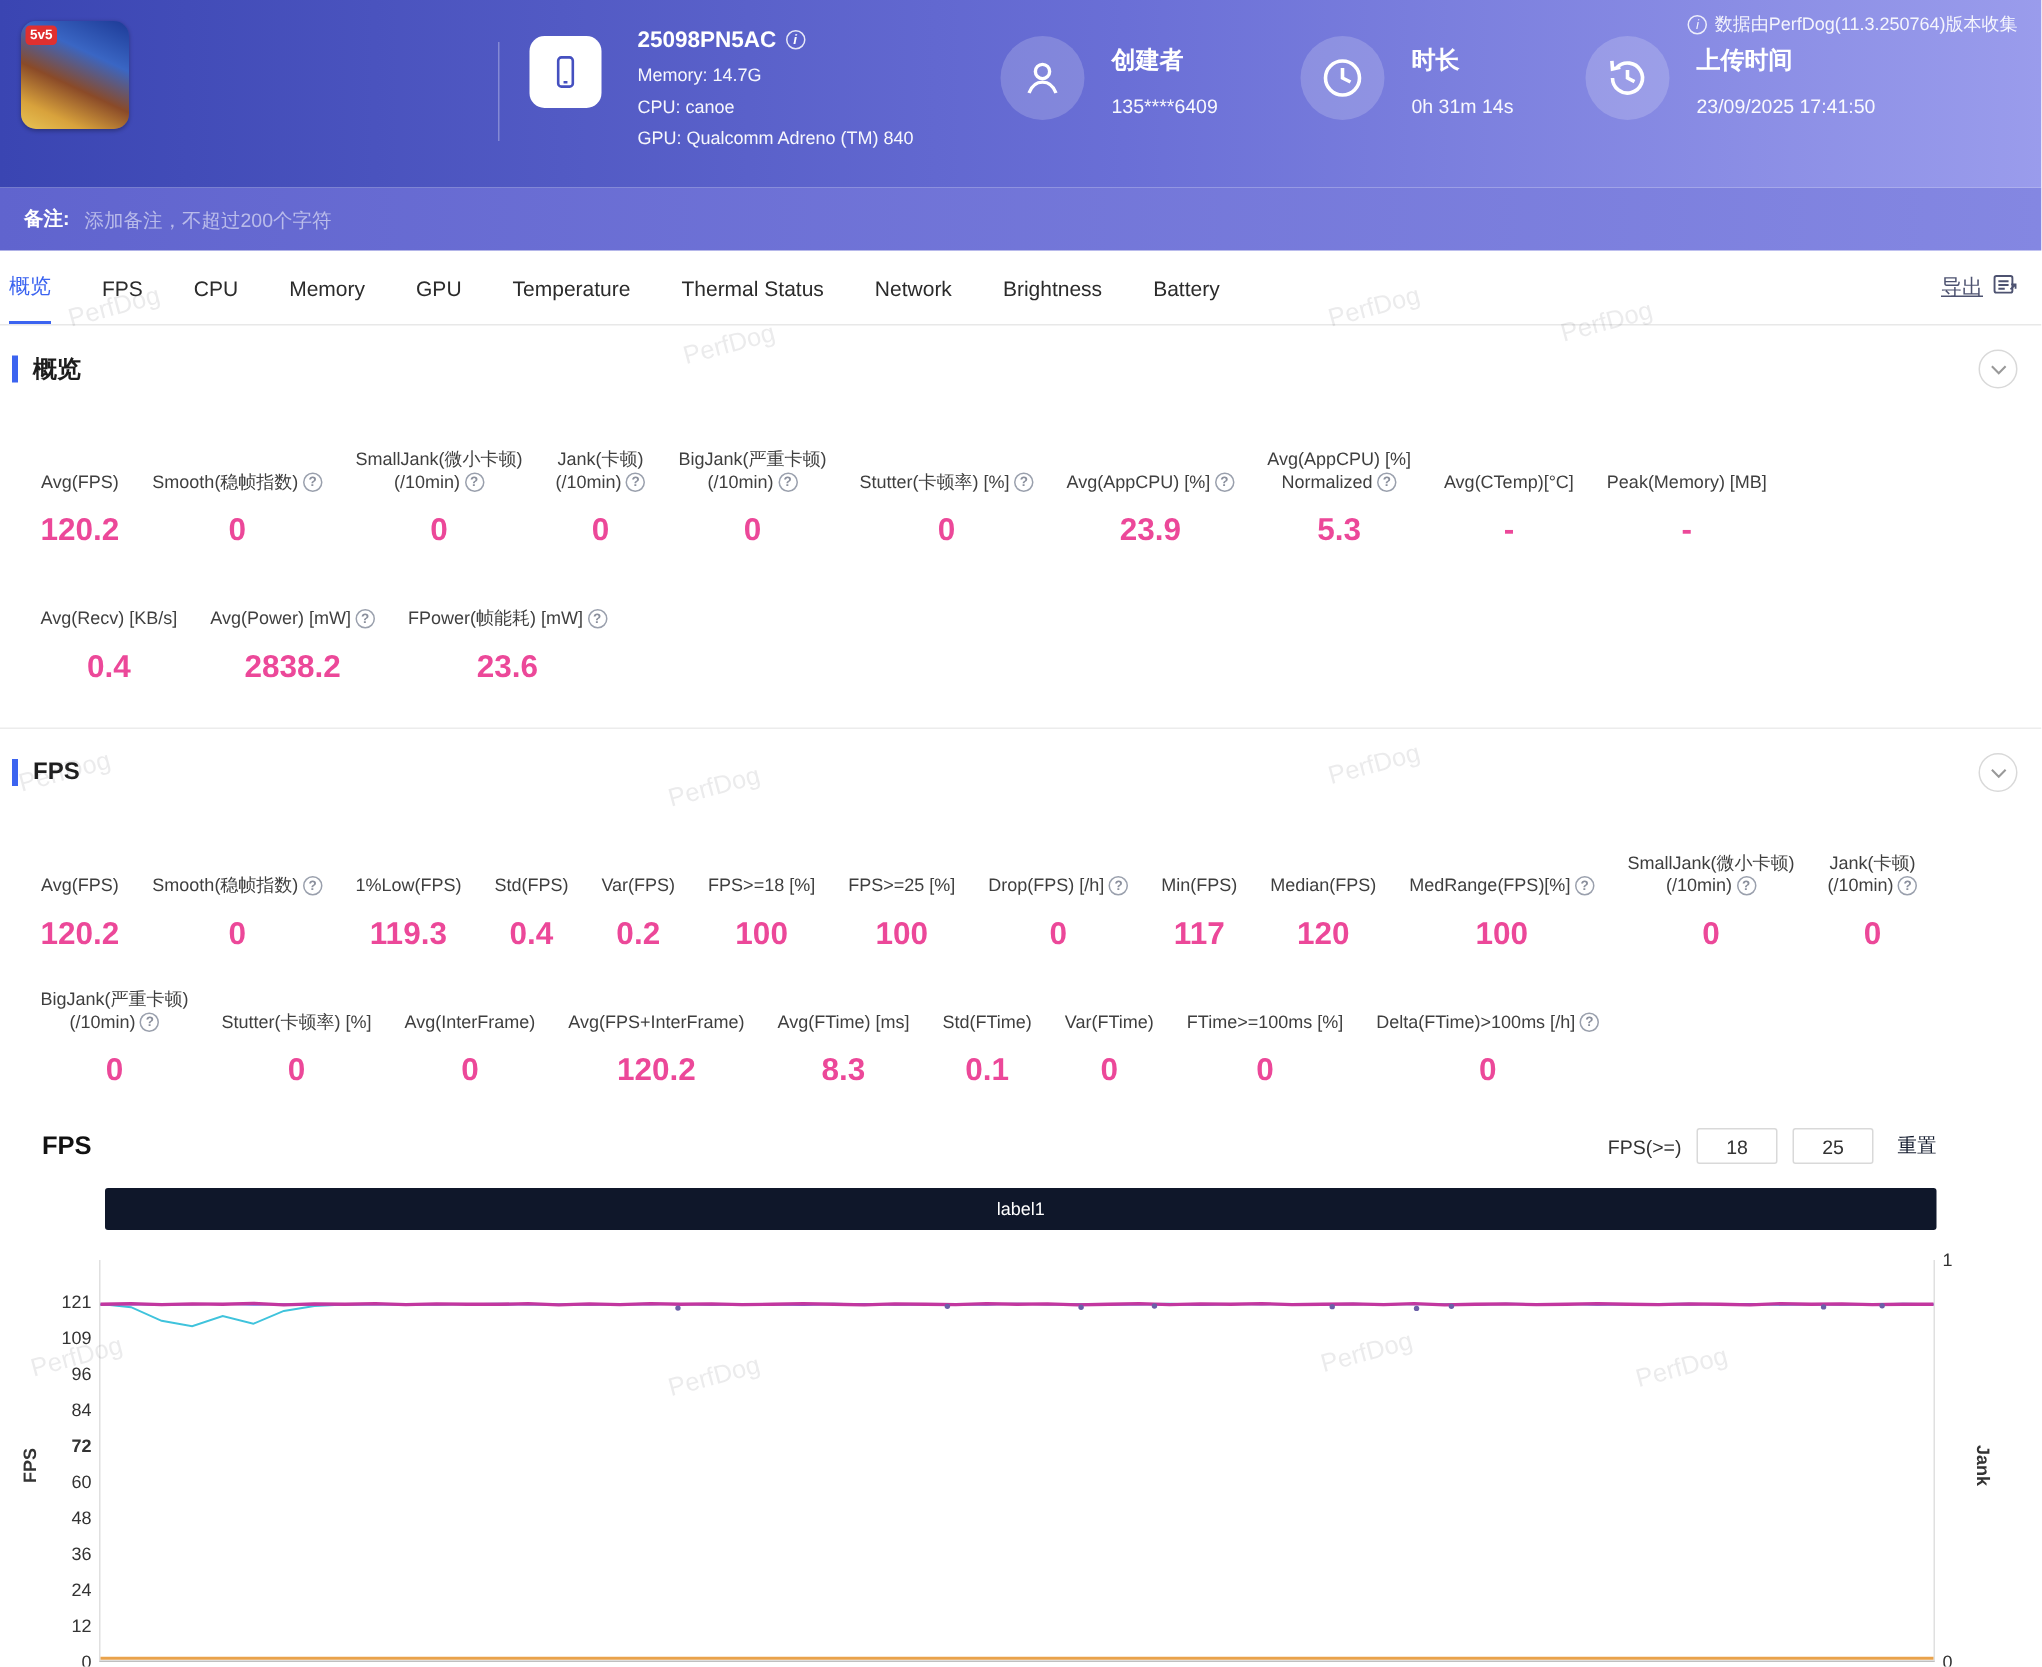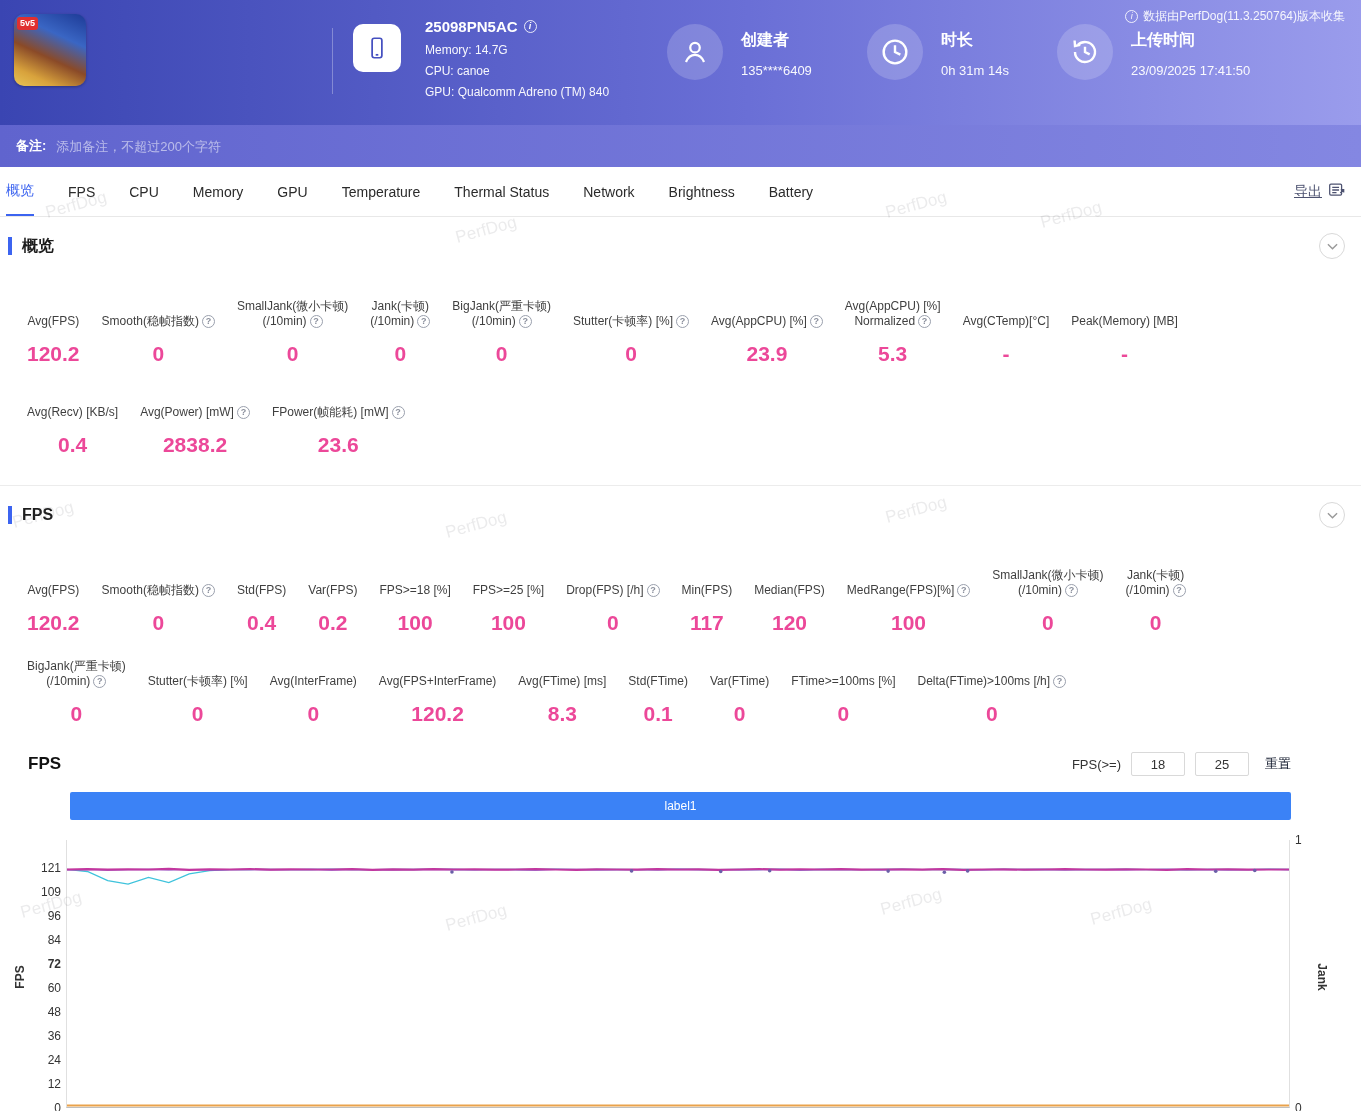--- a/index.html
+++ b/index.html
@@ -56,21 +56,21 @@
   .help{display:inline-flex;align-items:center;justify-content:center;width:13px;height:13px;border:1px solid #9aa0ad;border-radius:50%;color:#8a8f9c;font-size:9px;font-weight:bold;line-height:1;flex:none;}
   .m-value{font-size:21px;font-weight:bold;color:#ec4899;margin-top:13px;}
 
   
   .chart-header{display:flex;align-items:center;margin-top:26px;padding:0 70px 0 28px;position:relative;z-index:2;}
   .chart-title{font-size:17px;font-weight:bold;color:#111;}
   .chart-controls{margin-left:auto;display:flex;align-items:center;gap:10px;}
   .thresh-label{font-size:13px;color:#333;margin-left:48px;}
   .thresh-input{width:54px;height:24px;border:1px solid #d9d9d9;border-radius:2px;text-align:center;font-size:13px;color:#333;outline:none;}
   .reset-link{font-size:13px;color:#0f172a;cursor:pointer;margin-left:6px;text-decoration:none;}
-  .banner{margin:16px 70px 0;height:28px;background:#3b82f6;color:#fff;font-size:12px;display:flex;align-items:center;justify-content:center;border-radius:2px;}
+  .banner{margin:16px 70px 0;height:28px;background:#0f172a;color:#fff;font-size:12px;display:flex;align-items:center;justify-content:center;border-radius:2px;}
   .chart-area{position:relative;height:322px;margin-top:20px;z-index:2;}
   .plot{position:absolute;left:66px;top:0;width:1224px;height:268px;border-left:1px solid #e0e0e0;border-right:1px solid #e0e0e0;border-bottom:1px solid #bfbfbf;}
   .plot svg{position:absolute;left:0;top:0;width:100%;height:100%;overflow:visible;}
   #yticks span{position:absolute;left:-48px;width:42px;text-align:right;font-size:12px;color:#333;}
   #yticks-r span{position:absolute;right:-22px;width:16px;text-align:left;font-size:12px;color:#333;}
   .axis-label{position:absolute;font-size:12px;font-weight:bold;color:#333;top:130px;}
   .axis-label.left{left:8px;transform:rotate(-90deg);}
   .axis-label.right{right:26px;transform:rotate(90deg);}
 
   
@@ -348,20 +348,28 @@
           <div class="m-value">120.2</div>
         </div>
         <div class="metric">
           <div class="m-label">
             <div class="m-line">
               <span>Smooth(稳帧指数)</span>
               <span class="help">?</span>
             </div>
           </div>
           <div class="m-value">0</div>
+        </div>
+        <div class="metric">
+          <div class="m-label">
+            <div class="m-line">
+              <span>1%Low(FPS)</span>
+            </div>
+          </div>
+          <div class="m-value">119.3</div>
         </div>
         <div class="metric">
           <div class="m-label">
             <div class="m-line">
               <span>Std(FPS)</span>
             </div>
           </div>
           <div class="m-value">0.4</div>
         </div>
         <div class="metric">

